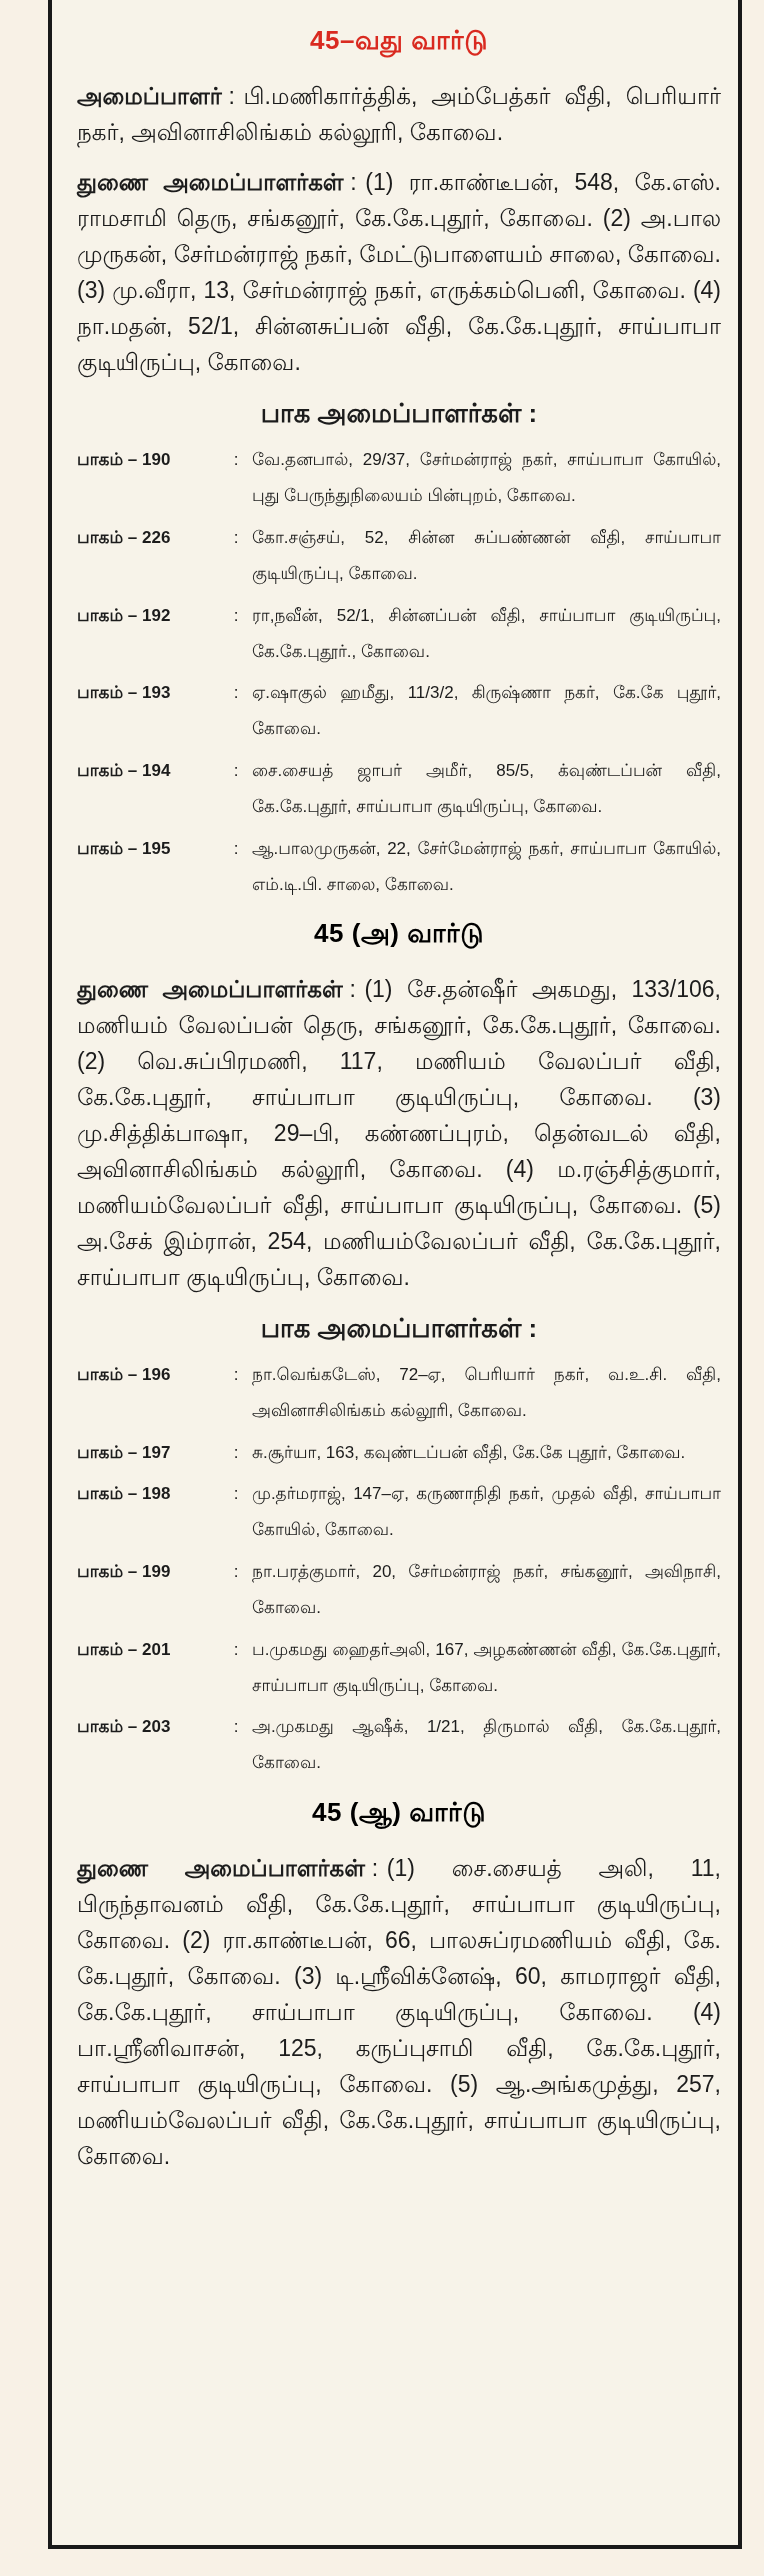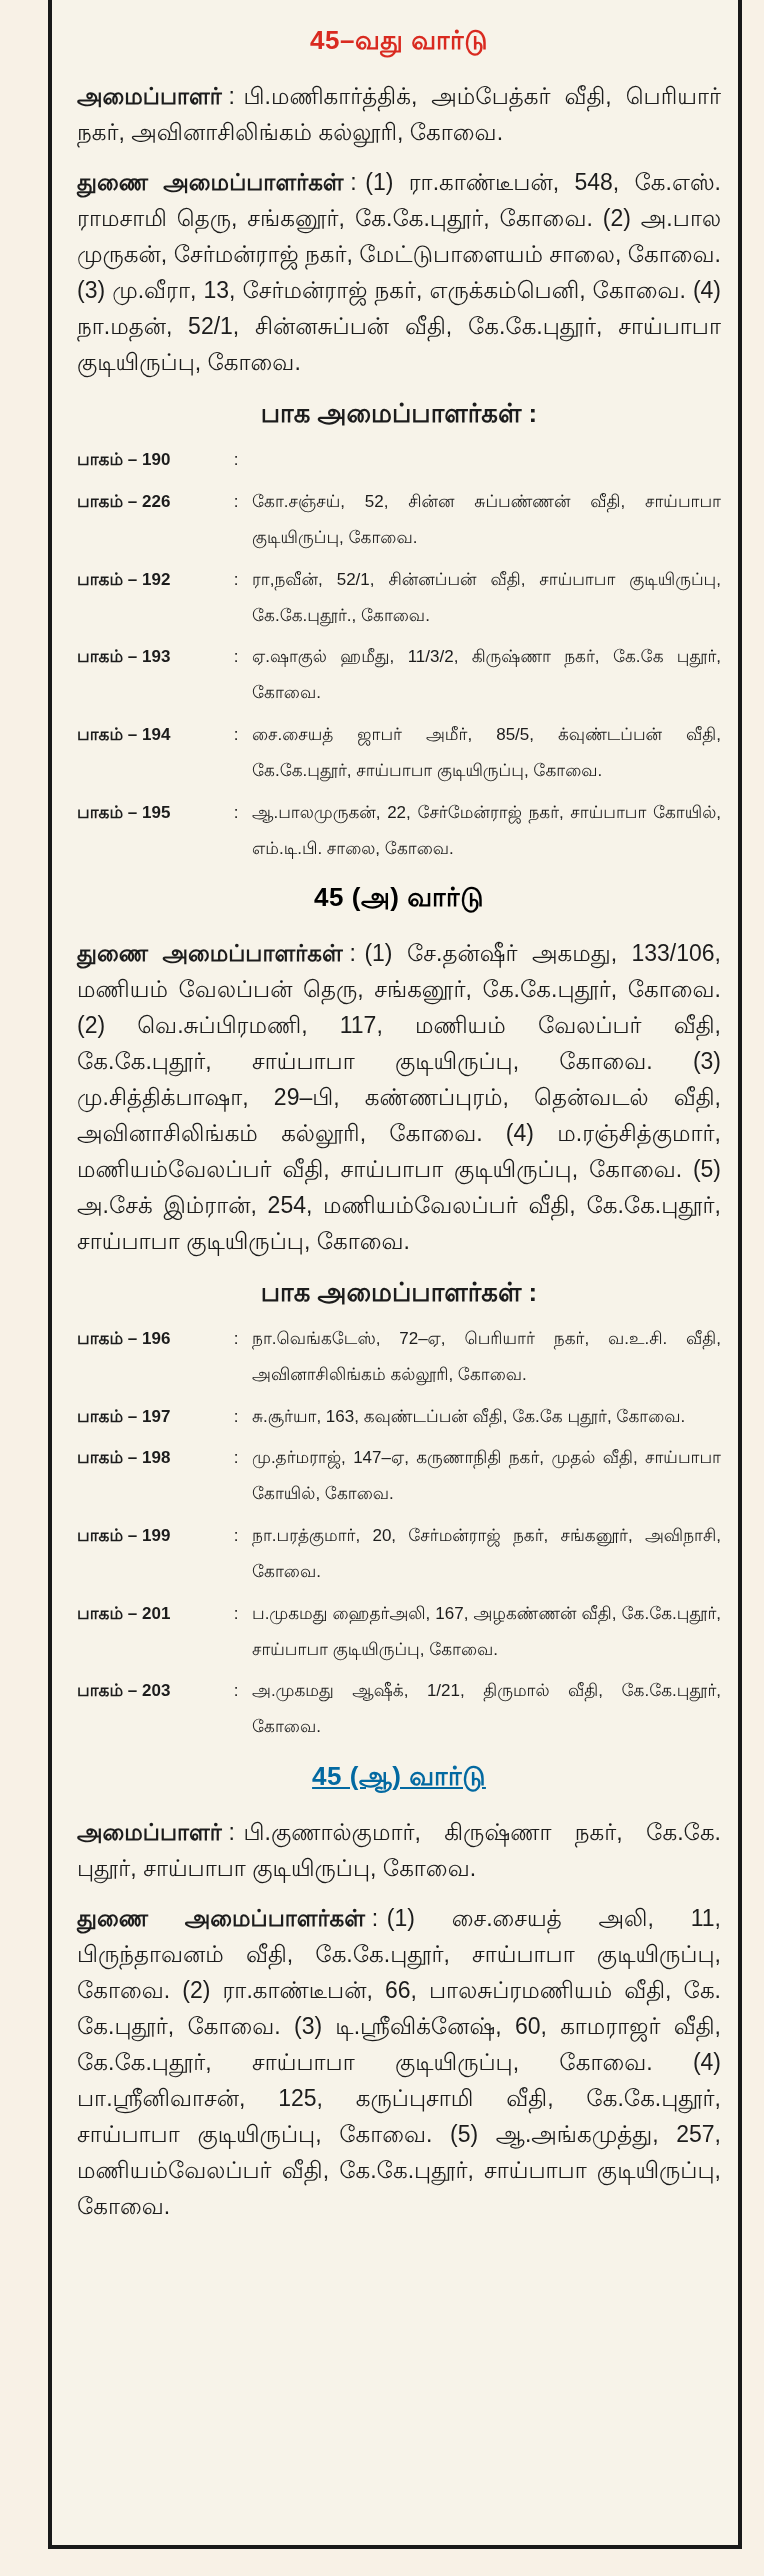--- a/index.html
+++ b/index.html
@@ -85,20 +85,21 @@
     <p class="para">
       <span class="lbl">துணை அமைப்பாளர்கள்</span><span class="sep">:</span><span>(1) ரா.காண்டீபன், 548, கே.எஸ். ராமசாமி தெரு, சங்கனூர், கே.கே.புதூர், கோவை. (2) அ.பால முருகன், சேர்மன்ராஜ் நகர், மேட்டுபாளையம் சாலை, கோவை. (3) மு.வீரா, 13, சேர்மன்ராஜ் நகர், எருக்கம்பெனி, கோவை. (4) நா.மதன், 52/1, சின்னசுப்பன் வீதி, கே.கே.புதூர், சாய்பாபா குடியிருப்பு, கோவை.</span>
     </p>
 
     <div class="parts-heading">பாக அமைப்பாளர்கள் :</div>
 
     <div class="parts-list">
       <div class="part-row">
         <div class="part-label">பாகம் – 190</div>
         <div class="part-colon">:</div>
+        <div class="part-text">வே.தனபால், 29/37, சேர்மன்ராஜ் நகர், சாய்பாபா கோயில், புது பேருந்துநிலையம் பின்புறம், கோவை.</div>
       </div>
       <div class="part-row">
         <div class="part-label">பாகம் – 226</div>
         <div class="part-colon">:</div>
         <div class="part-text">கோ.சஞ்சய், 52, சின்ன சுப்பண்ணன் வீதி, சாய்பாபா குடியிருப்பு, கோவை.</div>
       </div>
       <div class="part-row">
         <div class="part-label">பாகம் – 192</div>
         <div class="part-colon">:</div>
         <div class="part-text">ரா,நவீன், 52/1, சின்னப்பன் வீதி, சாய்பாபா குடியிருப்பு, கே.கே.புதூர்., கோவை.</div>
@@ -159,25 +160,22 @@
       </div>
       <div class="part-row">
         <div class="part-label">பாகம் – 203</div>
         <div class="part-colon">:</div>
         <div class="part-text">அ.முகமது ஆஷீக், 1/21, திருமால் வீதி, கே.கே.புதூர், கோவை.</div>
       </div>
     </div>
   </div>
 
   <div class="section">
-    <div class="ward-title" style="color: #0369a1; text-decoration: underline;">45 (ஆ) வார்டு</div>
+    <div class="ward-title" style="color: #000000;">45 (ஆ) வார்டு</div>
 
-    <p class="para">
-      <span class="lbl">அமைப்பாளர்</span><span class="sep">:</span><span>பி.குணால்குமார், கிருஷ்ணா நகர், கே.கே. புதூர், சாய்பாபா குடியிருப்பு, கோவை.</span>
-    </p>
 
     <p class="para">
       <span class="lbl">துணை அமைப்பாளர்கள்</span><span class="sep">:</span><span>(1) சை.சையத் அலி, 11, பிருந்தாவனம் வீதி, கே.கே.புதூர், சாய்பாபா குடியிருப்பு, கோவை. (2) ரா.காண்டீபன், 66, பாலசுப்ரமணியம் வீதி, கே. கே.புதூர், கோவை. (3) டி.ஸ்ரீவிக்னேஷ், 60, காமராஜர் வீதி, கே.கே.புதூர், சாய்பாபா குடியிருப்பு, கோவை. (4) பா.ஸ்ரீனிவாசன், 125, கருப்புசாமி வீதி, கே.கே.புதூர், சாய்பாபா குடியிருப்பு, கோவை. (5) ஆ.அங்கமுத்து, 257, மணியம்வேலப்பர் வீதி, கே.கே.புதூர், சாய்பாபா குடியிருப்பு, கோவை.</span>
     </p>
   </div>
 
 </div>
 
 
 </body></html>

